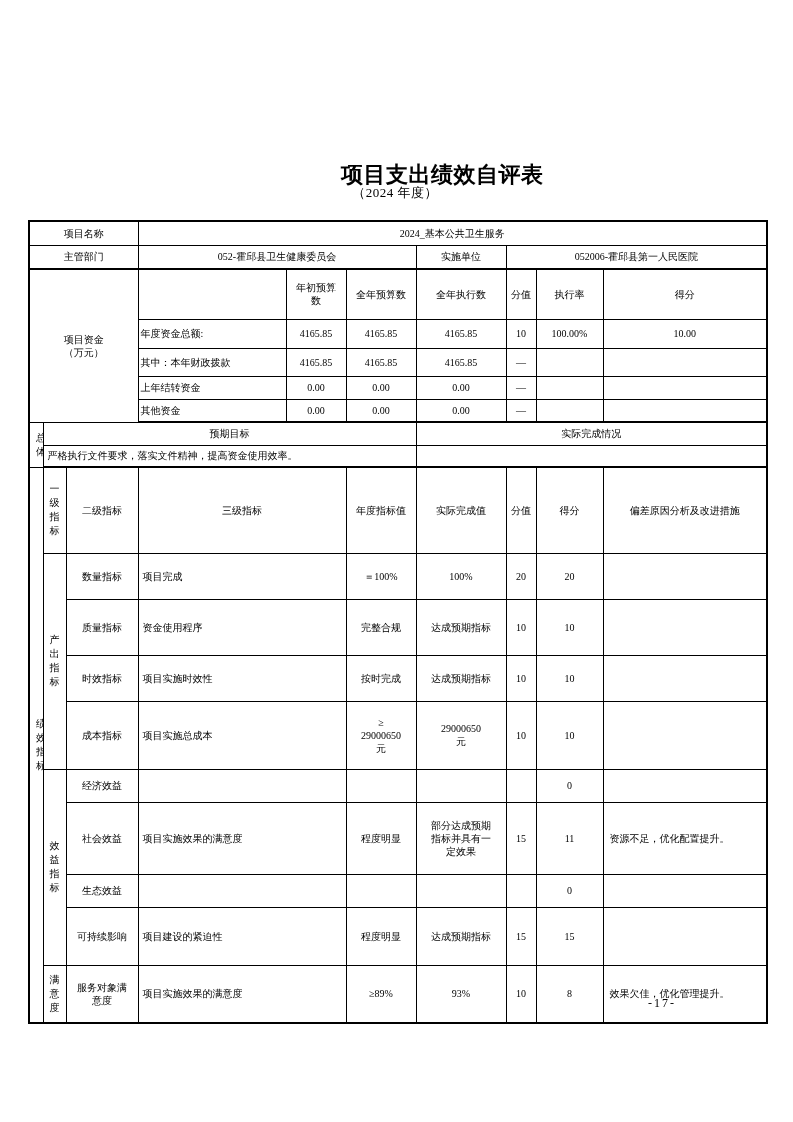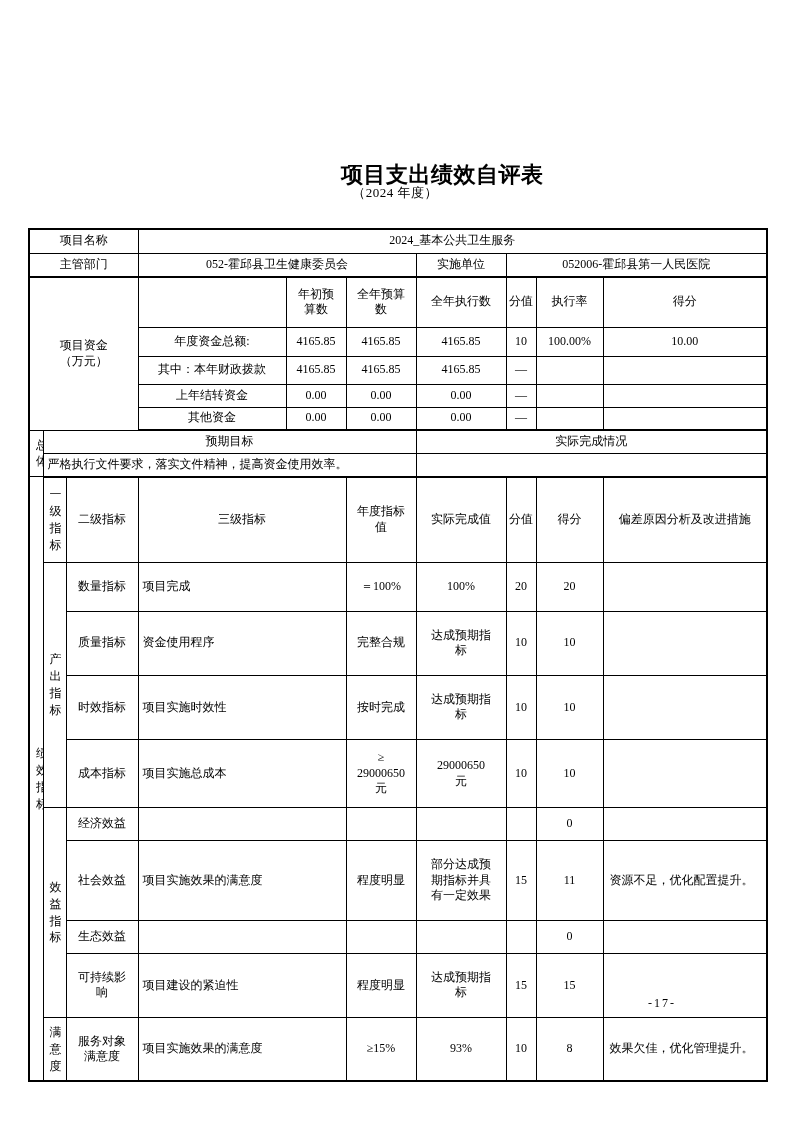--- a/index.html
+++ b/index.html
@@ -9,31 +9,31 @@
   }
   .page-title{
     position:absolute;top:160px;left:341px;
     font-size:22px;font-weight:bold;letter-spacing:0.5px;white-space:nowrap;
   }
   .page-subtitle{
     position:absolute;top:184px;left:0;width:790px;text-align:center;
     font-size:13px;letter-spacing:0.5px;
   }
   table.eval{
-    position:absolute;top:228px;left:28px;width:738px;
+    position:absolute;top:220px;left:28px;width:738px;
     border-collapse:collapse;table-layout:fixed;
-    font-size:12px;border:2px solid #000;
+    font-size:10px;border:2px solid #000;
   }
   td{
     border:1px solid #000;text-align:center;vertical-align:middle;
     padding:1px 2px;line-height:1.3;word-break:break-all;overflow:hidden;
   }
   tr.sep td{border-bottom-width:2px;}
   td.left{text-align:left;padding-left:4px;padding-right:3px;}
-  td.right{text-align:center;padding-right:2px;}
+  td.right{text-align:left;padding-right:2px;}
   td.l2{padding:1px 7px;margin-left:42px;}
   td.fundhdr{padding:1px 7px;}
   td.target{padding:1px 8px;white-space:pre-line;}
   td.actual{padding:16px 10px;white-space:pre-line;}
   td.prewrap{white-space:pre-line;}
   td.dev{padding-left:6px;}
   td.vert{padding:6px;}
   .vspan{display:inline-block;width:1em;line-height:1.4;word-break:break-all;text-align:center;}
   .page-num{
     position:absolute;top:996px;left:648px;
@@ -220,21 +220,21 @@
     <td class="actual">达成预期指标</td>
     <td>15</td>
     <td>15</td>
     <td class="left dev"></td>
   </tr>
 
   <tr style="height:58px">
     <td class="vert"><span class="vspan">满意度</span></td>
     <td class="l2">服务对象满意度</td>
     <td colspan="2" class="left">项目实施效果的满意度</td>
-    <td class="target">≥15%</td>
+    <td class="target">≥89%</td>
     <td class="actual">93%</td>
     <td>10</td>
     <td>8</td>
     <td class="left dev">效果欠佳，优化管理提升。</td>
   </tr>
 </tbody>
   </table>
 
 <div class="page-num">-17-</div>
 

